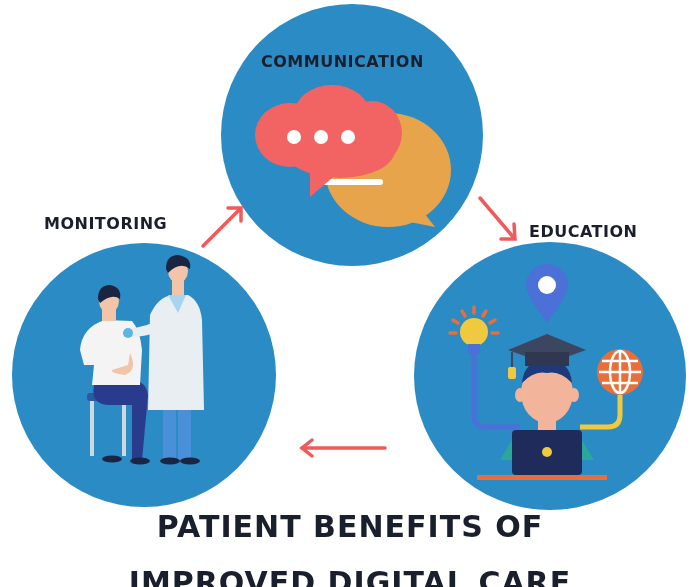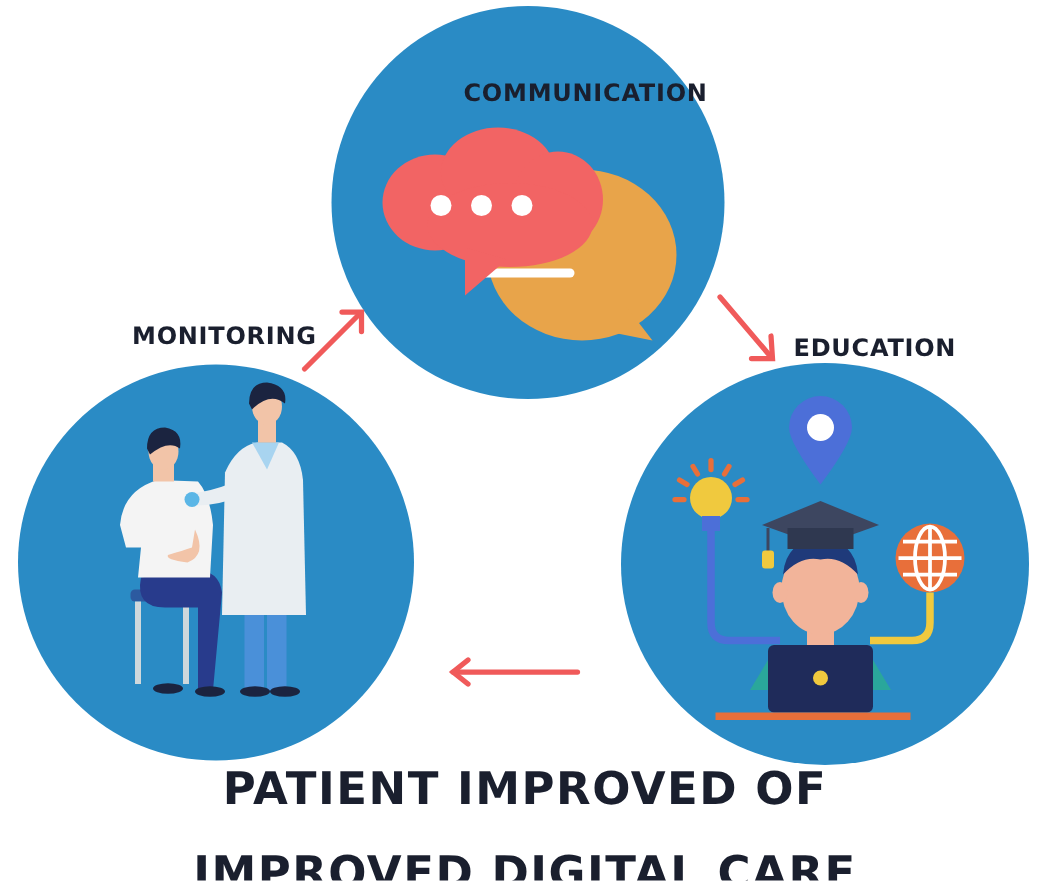--- a/index.html
+++ b/index.html
@@ -9,22 +9,22 @@
   .title{position:absolute;left:0;width:700px;text-align:center;font-weight:bold;color:#1a1f2e;font-size:30px;letter-spacing:1px;line-height:33px;}
   svg{position:absolute;overflow:visible;}
 </style>
 </head>
 <body>
 
 <div class="circle" style="left:221px;top:4px;width:262px;height:262px;"></div>
 <div class="circle" style="left:12px;top:243px;width:264px;height:264px;"></div>
 <div class="circle" style="left:414px;top:242px;width:272px;height:268px;"></div>
 
-<div class="label" style="left:261px;top:52px;font-size:16px;margin-left:48px;">COMMUNICATION</div>
-<div class="label" style="left:44px;top:214px;font-size:16px;margin-left:44px;">MONITORING</div>
+<div class="label" style="left:261px;top:52px;font-size:16px;">COMMUNICATION</div>
+<div class="label" style="left:44px;top:214px;font-size:16px;">MONITORING</div>
 <div class="label" style="left:529px;top:222px;font-size:16px;">EDUCATION</div>
 
 <svg style="left:250px;top:85px;" width="200" height="145" viewBox="0 0 200 145">
 
   <g>
     <ellipse cx="138" cy="85" rx="63" ry="57" fill="#e8a44a"></ellipse>
     <path d="M150 135 L185 142 L168 120 Z" fill="#e8a44a"></path>
     <rect x="75" y="60" width="58" height="6" rx="3" fill="#ffffff"></rect>
     <rect x="77" y="77" width="56" height="6" rx="3" fill="#ffffff"></rect>
     <rect x="68" y="94" width="65" height="6" rx="3" fill="#ffffff"></rect>
@@ -138,14 +138,14 @@
     <polyline points="514,224 515,239 501,239"></polyline>
   </g>
 </svg>
 <svg style="left:0;top:0;" width="700" height="587">
   <g stroke="#f05a5a" stroke-width="3.5" stroke-linecap="round" fill="none">
     <line x1="385" y1="448" x2="302" y2="448"></line>
     <polyline points="312,440 302,448 312,456"></polyline>
   </g>
 </svg>
 
-<div class="title" style="top:510px;">PATIENT IMPROVED OF</div>
+<div class="title" style="top:510px;">PATIENT BENEFITS OF</div>
 <div class="title" style="top:566px;">IMPROVED DIGITAL CARE</div>
 
 </body></html>

